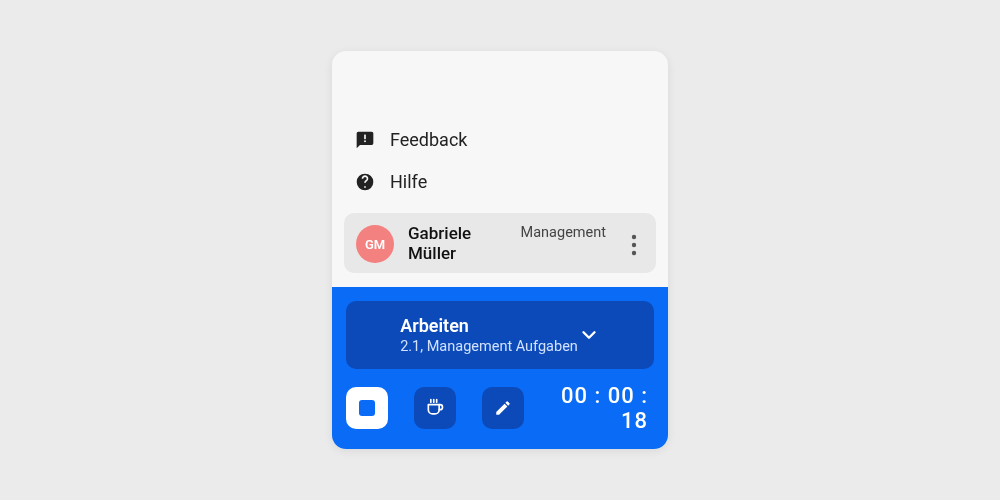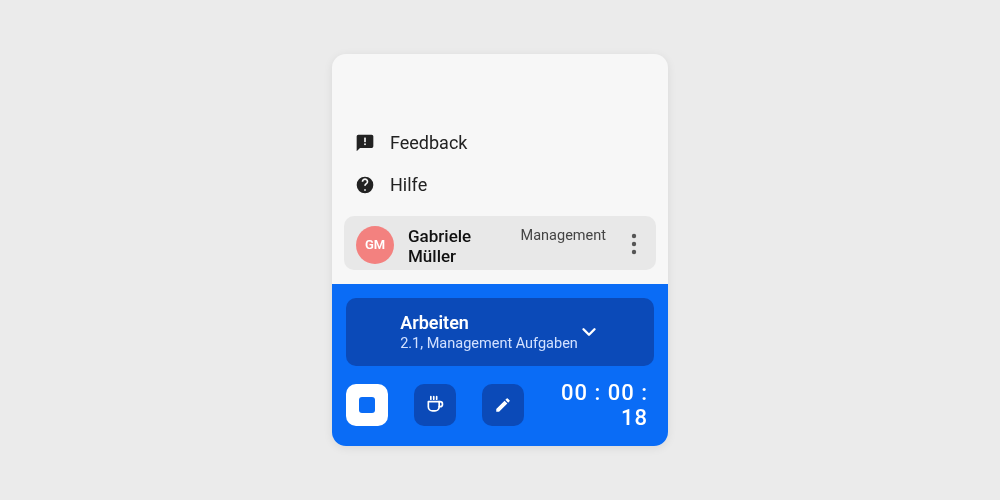--- a/index.html
+++ b/index.html
@@ -42,22 +42,22 @@
     align-items: center;
     justify-content: center;
     flex-shrink: 0;
   }
   .menu-icon svg { display: block; }
   .user-row {
     margin: 10px 12px 14px 12px;
     background: #e8e8e8;
     border-radius: 10px;
     display: flex;
-    align-items: flex-start;
-    padding: 10px 8px 4px 12px;
+    align-items: flex-end;
+    padding: 10px 8px 10px 12px;
     gap: 14px;
   }
   .avatar {
     width: 38px;
     height: 38px;
     border-radius: 50%;
     background: #f3817f;
     color: #fff;
     font-size: 13px;
     font-weight: 600;

